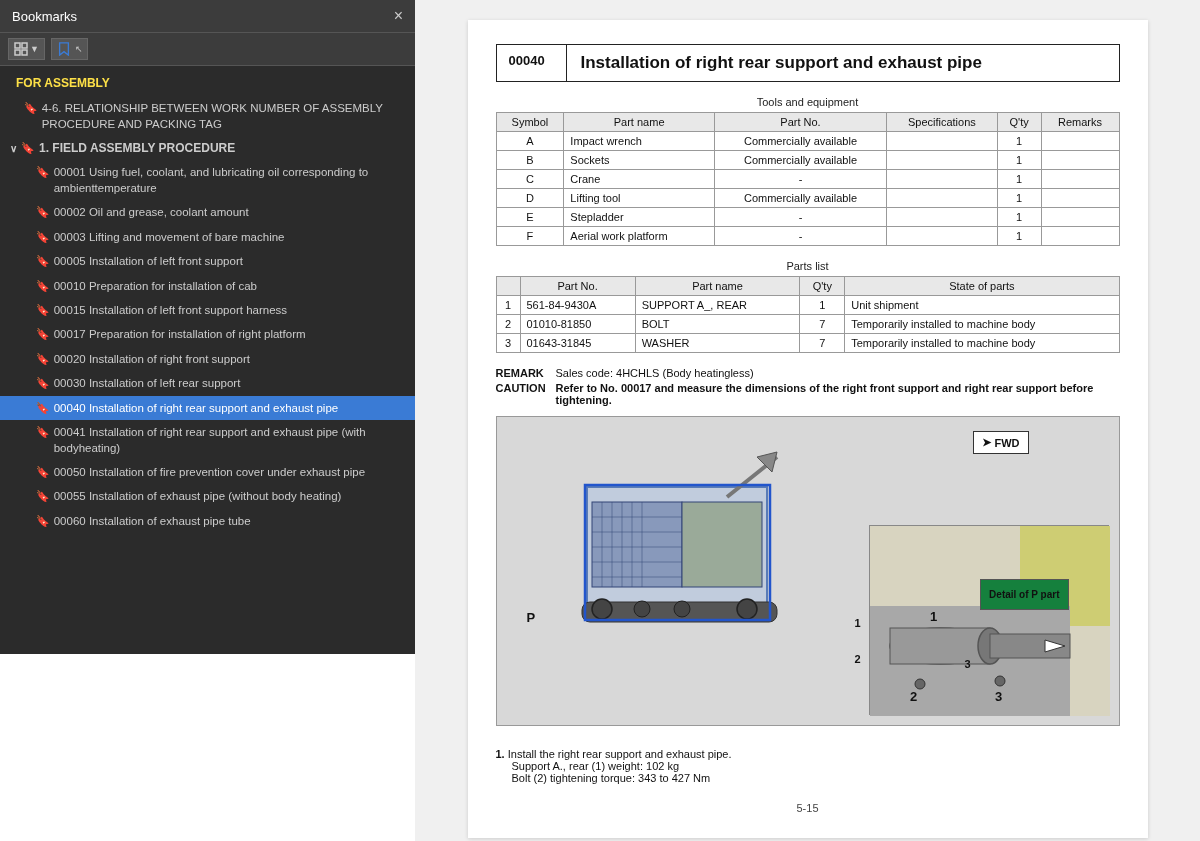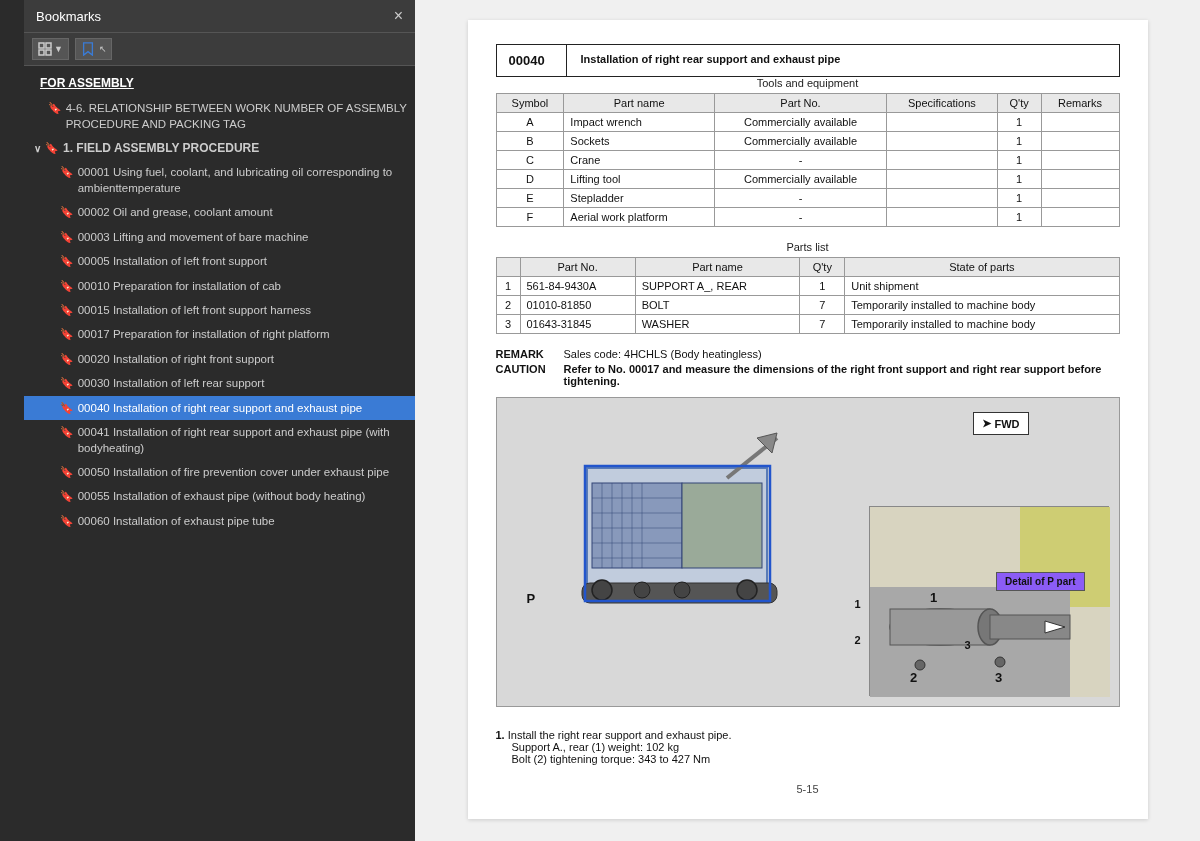--- a/index.html
+++ b/index.html
@@ -5,23 +5,22 @@
     * { box-sizing: border-box; margin: 0; padding: 0; }
     body { font-family: Arial, sans-serif; font-size: 12px; display: flex; height: 841px; overflow: hidden; background: #fff; }
 
     
     #sidebar {
       width: 415px;
       min-width: 415px;
       background: #2b2b2b;
       display: flex;
       flex-direction: column;
-      height: 841px;
+      height: 654px;
       overflow: hidden;
-      padding-left: 24px;
     }
 
     #sidebar-header {
       background: #3c3c3c;
       padding: 8px 12px;
       display: flex;
       align-items: center;
       justify-content: space-between;
       border-bottom: 1px solid #555;
     }
@@ -68,25 +67,24 @@
       overflow-y: auto;
       flex: 1;
       padding: 4px 0;
     }
 
     #sidebar-list::-webkit-scrollbar { width: 6px; }
     #sidebar-list::-webkit-scrollbar-track { background: #2b2b2b; }
     #sidebar-list::-webkit-scrollbar-thumb { background: #555; }
 
     .section-label {
-      color: #ffffff;
+      color: #fde047;
       padding: 6px 16px;
       font-size: 12px;
       font-weight: bold;
-      text-decoration: underline;
     }
 
     .bookmark-item {
       display: flex;
       align-items: flex-start;
       padding: 4px 8px 4px 12px;
       color: #ccc;
       cursor: pointer;
       font-size: 11.5px;
       line-height: 1.4;
@@ -151,34 +149,35 @@
       margin: 0 auto;
       box-shadow: 0 1px 4px rgba(0,0,0,0.15);
       font-size: 11.5px;
       color: #111;
       position: relative;
     }
 
     .section-heading {
       display: flex;
       border: 1.5px solid #222;
+      margin-bottom: 14px;
     }
 
     .section-heading .code {
       background: #fff;
       border-right: 1.5px solid #222;
       padding: 8px 12px;
       font-weight: bold;
       font-size: 13px;
       min-width: 70px;
     }
 
     .section-heading .title {
       padding: 8px 14px;
-      font-size: 11px;
+      font-size: 17px;
       font-weight: bold;
       text-align: right;
     }
 
     table.data-table {
       border-collapse: collapse;
       width: 100%;
       margin-bottom: 14px;
       font-size: 11px;
     }
@@ -197,21 +196,21 @@
 
     .table-section-label {
       font-size: 11px;
       margin-bottom: 4px;
       font-style: normal;
       color: #222;
       text-align: center;
     }
 
     .remark-section { margin: 10px 0; font-size: 11px; }
-    .remark-section .remark-row { display: flex; gap: 8px; margin-bottom: 3px; }
+    .remark-section .remark-row { display: flex; margin-bottom: 3px; }
     .remark-section .remark-label { font-weight: bold; min-width: 60px; }
     .remark-section .caution-label { font-weight: bold; min-width: 60px; color: #111; }
     .remark-section .caution-text { font-weight: bold; font-size: 11px; }
 
     .diagram-box {
       border: 1px solid #999;
       background: #d8d8d8;
       width: 100%;
       height: 310px;
       position: relative;
@@ -248,24 +247,24 @@
       right: 10px;
       width: 240px;
       height: 190px;
       background: #e8e4d8;
       border: 1px solid #888;
     }
 
     .detail-label {
       position: absolute;
       bottom: 115px;
-      right: 34px;
-      background: #8b5cf6;
+      right: 50px;
+      background: #15803d;
       border: 1px solid #555;
-      padding: 3px 8px;
+      padding: 9px 8px;
       font-size: 10px;
       font-weight: bold;
     }
 
     .diagram-number {
       position: absolute;
       font-size: 11px;
       font-weight: bold;
       color: #111;
     }

